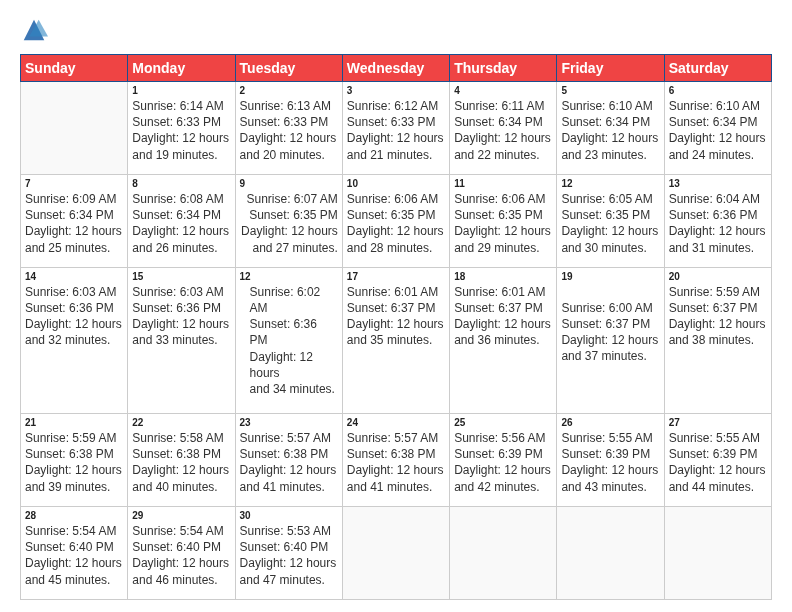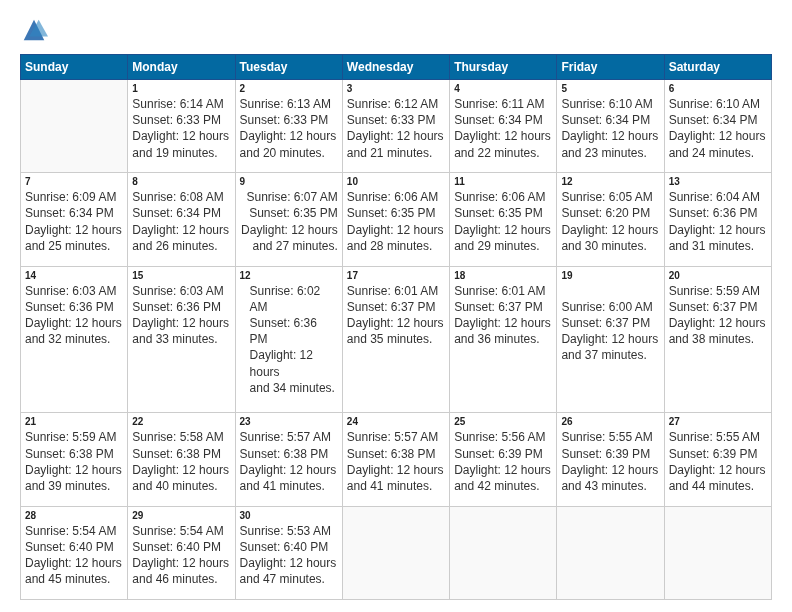--- a/index.html
+++ b/index.html
@@ -61,23 +61,23 @@
       color: #444;
     }
     .calendar {
       flex: 1;
       border: 1px solid #ccc;
       border-collapse: collapse;
       width: 100%;
       table-layout: fixed;
     }
     .calendar th {
-      background-color: #0369a1;
+      background-color: #ef4444;
       color: #fff;
-      font-size: 12px;
+      font-size: 14px;
       font-weight: bold;
       padding: 5px 4px;
       text-align: left;
       border: 1px solid #1a4f8f;
     }
     .calendar td {
       border: 1px solid #ccc;
       vertical-align: top;
       padding: 3px 4px;
       font-size: 8.5px;
@@ -214,21 +214,21 @@
           <td>
             <span class="day-num">11</span>
             <div class="cell-text" style="white-space: pre-line;">Sunrise: 6:06 AM
 Sunset: 6:35 PM
 Daylight: 12 hours
 and 29 minutes.</div>
           </td>
           <td>
             <span class="day-num">12</span>
             <div class="cell-text" style="white-space: pre-line;">Sunrise: 6:05 AM
-Sunset: 6:20 PM
+Sunset: 6:35 PM
 Daylight: 12 hours
 and 30 minutes.</div>
           </td>
           <td>
             <span class="day-num">13</span>
             <div class="cell-text" style="white-space: pre-line;">Sunrise: 6:04 AM
 Sunset: 6:36 PM
 Daylight: 12 hours
 and 31 minutes.</div>
           </td>

